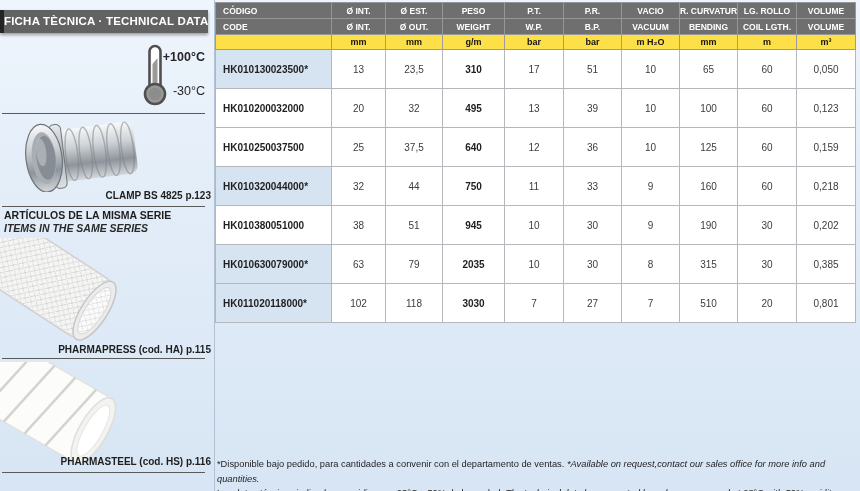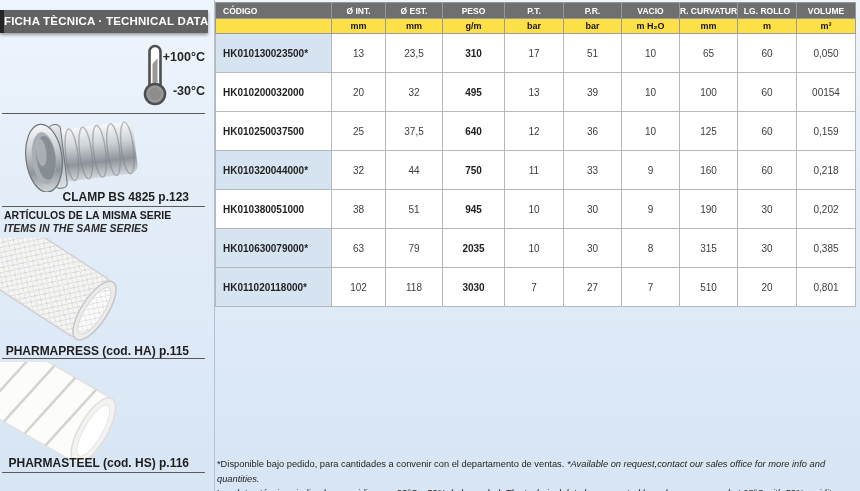--- a/index.html
+++ b/index.html
@@ -15,25 +15,25 @@
   .sidebar{position:absolute;left:0;top:0;width:214px;height:491px;}
   .fh-box{
     position:absolute;left:0;top:10px;width:204px;height:23px;
     background:#626262;border-left:4px solid #242424;
     box-shadow:0 2px 3px rgba(30,30,30,.4);
     color:#fff;font-weight:bold;font-size:11.5px;line-height:23px;
     letter-spacing:.2px;white-space:nowrap;
   }
   .thermo{position:absolute;left:140px;top:44px;width:30px;height:62px;}
   .temp-max{position:absolute;right:9px;top:50px;font-size:12.5px;font-weight:bold;color:#262626;padding-left:40px;}
-  .temp-min{position:absolute;right:9px;top:84px;font-size:12.5px;font-weight:bold;color:#262626;margin-left:24px;}
+  .temp-min{position:absolute;right:9px;top:84px;font-size:12.5px;font-weight:normal;color:#262626;margin-left:24px;}
   .sep{position:absolute;left:2px;width:203px;height:1px;background:#5a5a5a;}
   .sep1{top:113px;} .sep2{top:206px;} .sep3{top:358px;} .sep4{top:472px;}
   .clamp-img{position:absolute;left:12px;top:116px;width:132px;height:76px;}
-  .cap{position:absolute;right:25px;font-size:12px;font-weight:bold;color:#1e1e1e;white-space:nowrap;}
+  .cap{position:absolute;right:3px;font-size:10px;font-weight:bold;color:#1e1e1e;white-space:nowrap;}
   .cap-clamp{top:190px;}
   .cap-pp{top:344px;}
   .cap-ps{top:456px;}
   .series-es{position:absolute;left:4px;top:209px;font-size:10.5px;font-weight:bold;color:#1e1e1e;}
   .series-en{position:absolute;left:4px;top:222px;font-size:10.5px;font-weight:bold;font-style:italic;color:#2a2a2a;}
   .pp-img{position:absolute;left:0;top:238px;width:118px;height:104px;}
   .ps-img{position:absolute;left:0;top:362px;width:118px;height:100px;}
 
   
   .spec-table{
@@ -181,20 +181,32 @@
         <th class="th-lang">Ø EST.</th>
         <th class="th-lang">PESO</th>
         <th class="th-lang">P.T.</th>
         <th class="th-lang">P.R.</th>
         <th class="th-lang">VACIO</th>
         <th class="th-lang">R. CURVATURA</th>
         <th class="th-lang">LG. ROLLO</th>
         <th class="th-lang">VOLUME</th>
       </tr>
     <tr>
+        <th class="th-lang first">CODE</th>
+        <th class="th-lang">Ø INT.</th>
+        <th class="th-lang">Ø OUT.</th>
+        <th class="th-lang">WEIGHT</th>
+        <th class="th-lang">W.P.</th>
+        <th class="th-lang">B.P.</th>
+        <th class="th-lang">VACUUM</th>
+        <th class="th-lang">BENDING</th>
+        <th class="th-lang">COIL LGTH.</th>
+        <th class="th-lang">VOLUME</th>
+      </tr>
+    <tr>
         <th class="th-unit"></th>
         <th class="th-unit">mm</th>
         <th class="th-unit">mm</th>
         <th class="th-unit">g/m</th>
         <th class="th-unit">bar</th>
         <th class="th-unit">bar</th>
         <th class="th-unit">m H₂O</th>
         <th class="th-unit">mm</th>
         <th class="th-unit">m</th>
         <th class="th-unit">m³</th>
@@ -216,21 +228,21 @@
       <tr>
         <td class="code">HK010200032000</td>
         <td>20</td>
         <td>32</td>
         <td class="wt">495</td>
         <td>13</td>
         <td>39</td>
         <td>10</td>
         <td>100</td>
         <td>60</td>
-        <td>00154</td>
+        <td>0,123</td>
       </tr>
       <tr>
         <td class="code">HK010250037500</td>
         <td>25</td>
         <td>37,5</td>
         <td class="wt">640</td>
         <td>12</td>
         <td>36</td>
         <td>10</td>
         <td>125</td>

